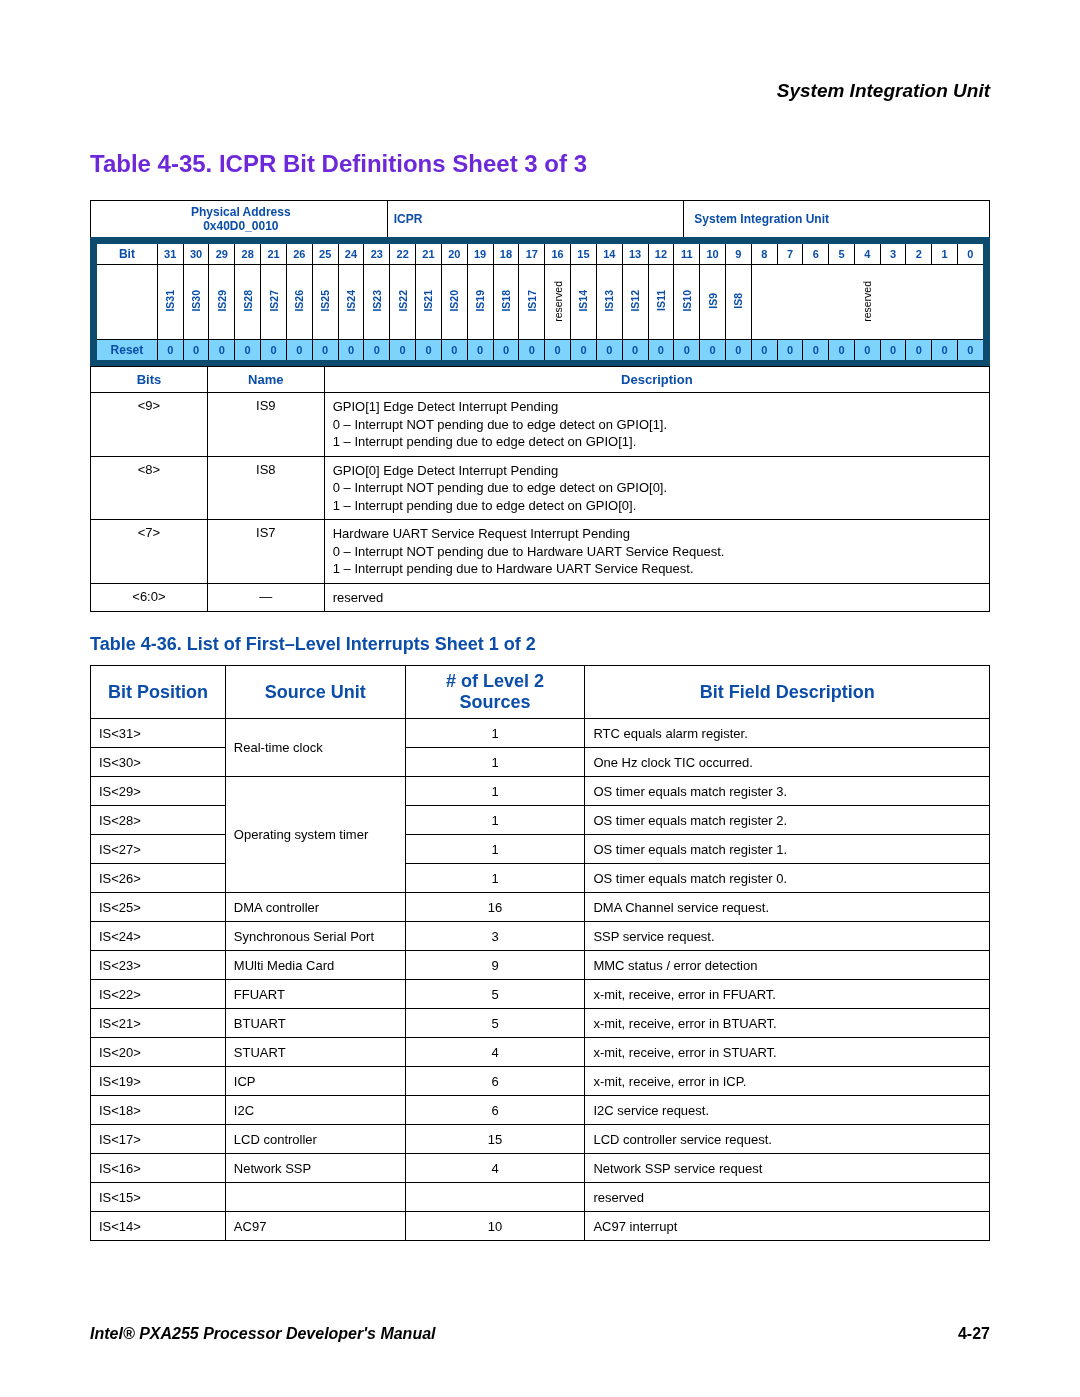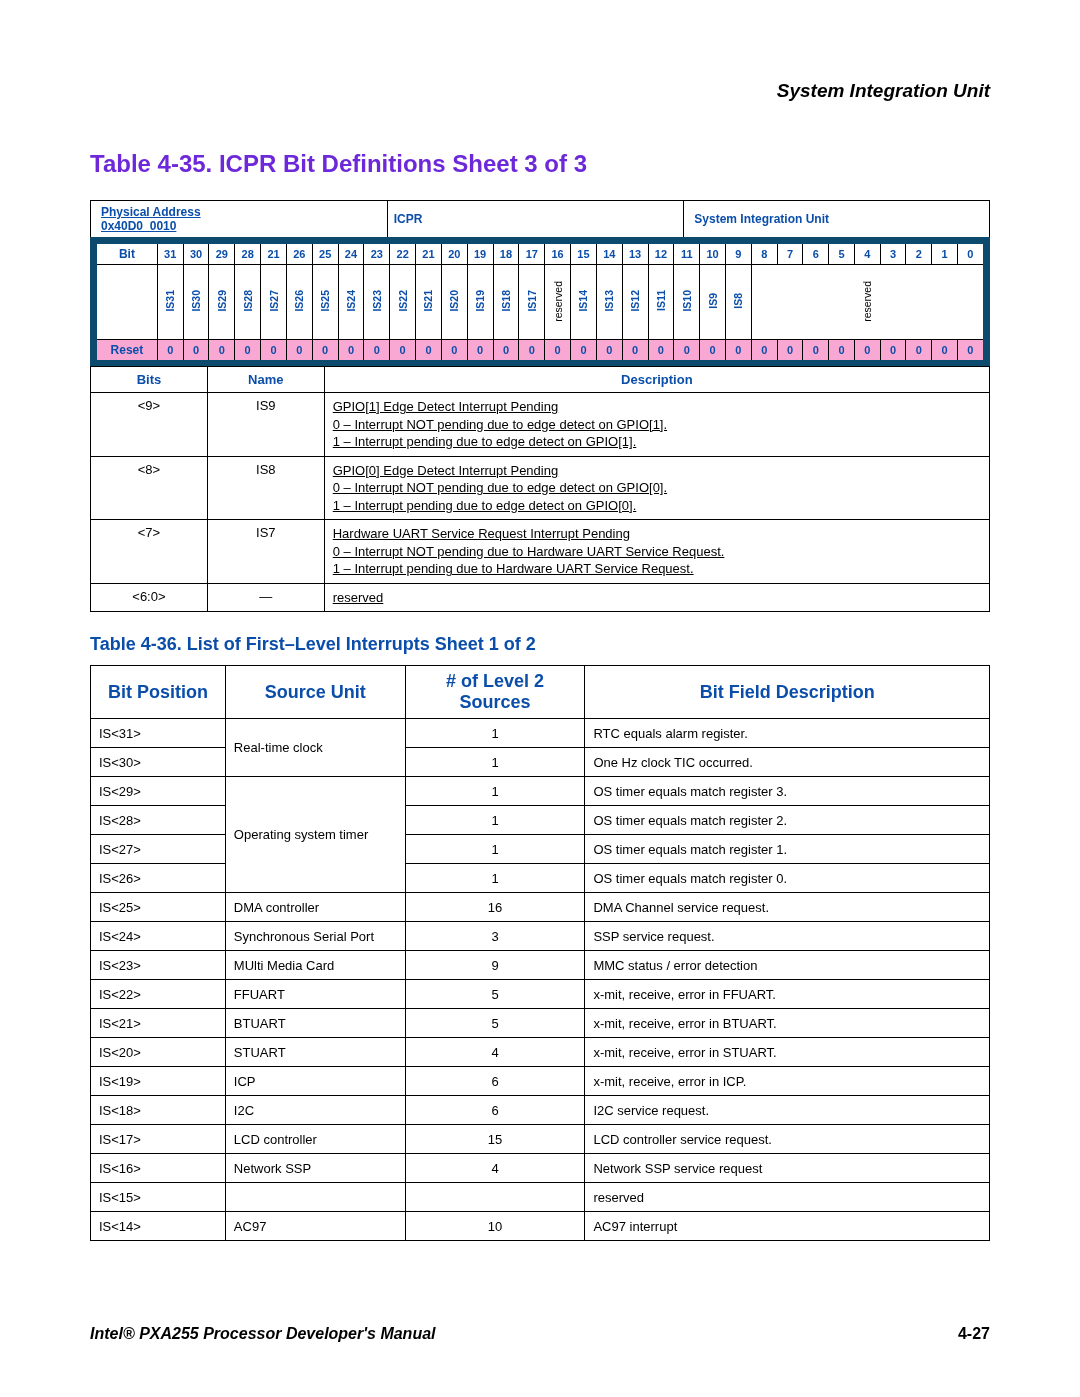--- a/index.html
+++ b/index.html
@@ -44,21 +44,21 @@
     border-collapse: collapse;
   }
   .reg-meta td {
     border: 1px solid #000;
     padding: 4px 6px;
     font-size: 12px;
     color: #0b4eaa;
     font-weight: bold;
     text-align: left;
   }
-  .reg-meta .phy { text-align: left; padding-left: 10px; text-decoration: underline;}
+  .reg-meta .phy { text-align: center; padding-left: 10px;}
   .reg-meta .sys { text-align: left; padding-left: 10px;}
   
   .bit-table {
     width: 100%;
     border: 7px solid #0c4a6e;
     border-collapse: collapse;
     margin-top: -1px;
   }
   .bit-table td, .bit-table th {
     border: 1px solid #000;
@@ -89,21 +89,21 @@
   }
   .bit-table .bitname .vr {
     writing-mode: vertical-rl;
     transform: rotate(180deg);
     display: inline-block;
     padding: 4px 0;
     color: #000;
     font-weight: normal;
   }
   .bit-table .reset { color: #0b4eaa; font-weight: bold;}
-  .bit-table tr:nth-child(3) td { background: #f9a8d4; }
+  .bit-table tr:nth-child(3) td { background: #7dd3fc; }
   .bit-table tr:nth-child(2) td { background: #fff; height: 68px; }
 
   
   .def-table {
     width: 100%;
     border: 1px solid #000;
     border-collapse: collapse;
     margin-top: -1px;
   }
   .def-table th {
@@ -115,21 +115,21 @@
     text-align: center;
   }
   .def-table td {
     border: 1px solid #000;
     font-size: 13px;
     padding: 5px 8px;
     vertical-align: top;
     text-align: left;
   }
   .def-table td.c { text-align: center;}
-  .def-table td .line { display: block; line-height: 1.35; text-decoration: underline;}
+  .def-table td .line { display: block; line-height: 1.35;}
 
   
   .int-table {
     width: 100%;
     border: 1px solid #000;
     border-collapse: collapse;
   }
   .int-table th {
     border: 1px solid #000;
     color: #0b4eaa;

